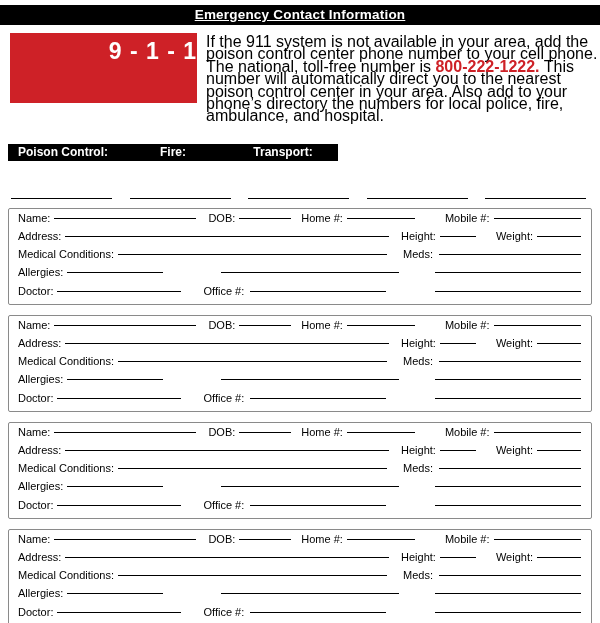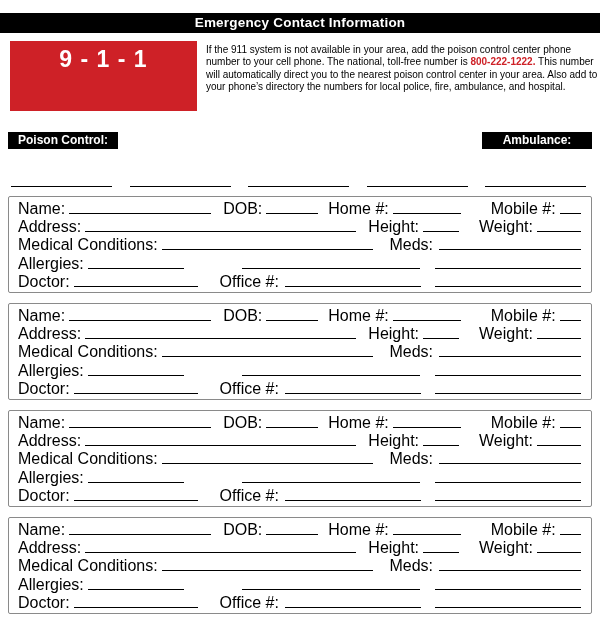--- a/index.html
+++ b/index.html
@@ -10,58 +10,58 @@
     color:#000; font-size:11px;
   }
   .page { width:600px; height:623px; overflow:hidden; position:relative; }
 
   
   .section-bar {
     background:#000; color:#fff; font-weight:bold; font-size:13.5px;
     height:20px; line-height:20px; text-align:center; width:100%;
     letter-spacing:.2px;
   }
-  .section-bar.first { margin-top:13px; }
+  .section-bar.first { margin-top:5px;text-decoration:underline; }
   .section-bar.family { margin-top:15px; }
 
   
   .intro-row { display:flex; margin-top:8px; padding-left:10px; }
   .badge {
     width:187px; height:70px; background:#CE2127; color:#fff;
     text-align:center; padding-top:5px; flex:none;
   }
-  .badge .num { font-size:23px; font-weight:bold; letter-spacing:1px; line-height:26px; }
+  .badge .num { font-size:23px; font-weight:bold; letter-spacing:1px; line-height:26px;text-align:right; }
   .badge .sub { font-size:12.5px; font-weight:bold; line-height:15px; }
   .badge .cap { font-size:13.5px; font-weight:bold; line-height:16px; }
   .intro-text {
-    margin-left:9px; width:394px; font-size:10px; line-height:12.4px;
+    margin-left:9px; width:394px; font-size:16px; line-height:12.4px;
     margin-top:3px;
   }
   .phone { color:#CE2127; font-weight:bold; }
 
   
-  .contacts-row { display:flex; justify-content:space-between; padding:12px 8px; margin-top:9px;border-radius:8px; }
+  .contacts-row { display:flex; padding:12px 8px; margin-top:9px;border-radius:8px; }
   .contact-col { width:110px; }
   .contact-bar {
     background:#000; color:#fff; font-weight:bold; font-size:12px;
     height:17px; line-height:17px; text-align:center;
   }
   .contact-lines-row { display:flex; justify-content:space-between; padding:0 8px; margin-top:25px; }
   .contact-line {
     display:block; width:101px; margin-left:3px; height:0;
     border-bottom:1.4px solid #000;
   }
 
   
   .blocks { margin-top:9px; padding:0 8px; }
   .member-block {
     border:1.5px solid #8a8a8a; border-radius:2px; height:97px;
     margin-bottom:10px; padding:3px 10px 0 9px;
   }
-  .frow { display:flex; align-items:center; height:18.2px; font-size:16px; }
+  .frow { display:flex; align-items:flex-start; height:18.2px; font-size:11px; }
   .lbl { white-space:nowrap; flex:none; }
   .ln {
     display:inline-block; height:4px; border-bottom:1.3px solid #000;
     position:relative; top:3px; flex:none;
   }
   .ln.grow { flex:1 1 auto; }
   .mla { margin-left:auto; }
 </style>
 </head>
 <body>
@@ -77,21 +77,24 @@
       <div class="num">9 - 1 - 1</div>
     </div>
     <div class="intro-text"><span>If the 911 system is not available in your area, add the poison control center phone number to your cell phone. The national, toll-free number is </span><span class="phone">800-222-1222.</span><span> This number will automatically direct you to the nearest poison control center in your area. Also add to your phone’s directory the numbers for local police, fire, ambulance, and hospital.</span></div>
   </div>
 
   <div class="contacts-row">
     <div class="contact-col">
       <div class="contact-bar">Poison Control:</div>
     </div>
     <div class="contact-col">
-      <div class="contact-bar">Ambulance:</div>
+      <div class="contact-bar">Fire:</div>
+    </div>
+    <div class="contact-col">
+      <div class="contact-bar">Transport:</div>
     </div>
   </div>
 
   <div class="contact-lines-row">
     <div class="contact-col">
         <span class="contact-line"></span>
       </div>
     <div class="contact-col">
         <span class="contact-line"></span>
       </div>

